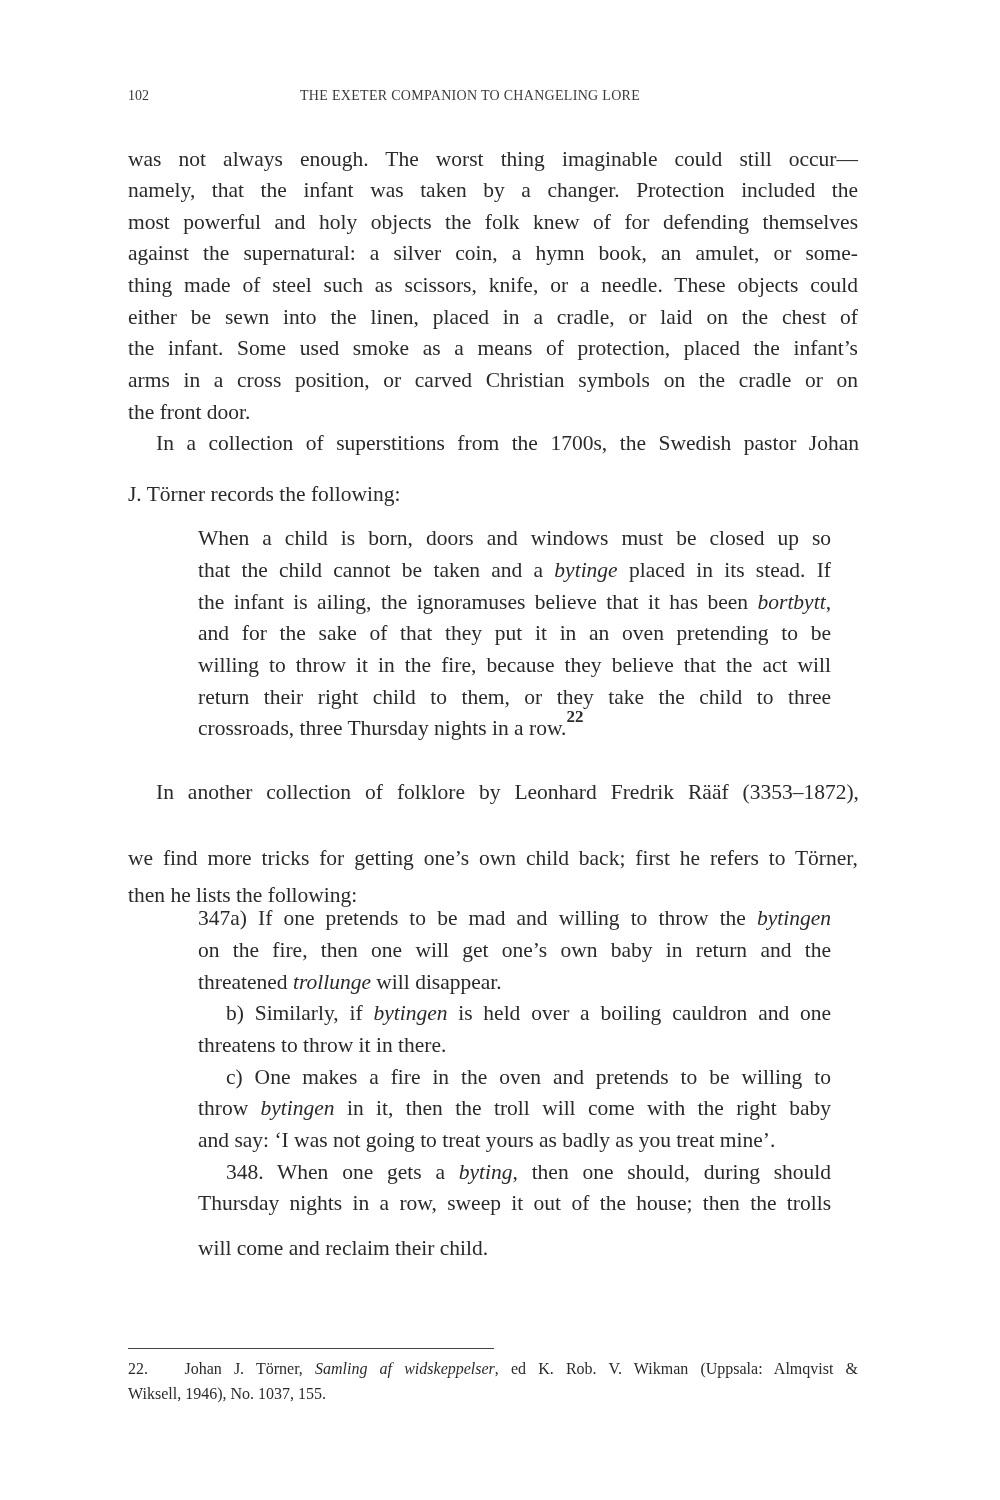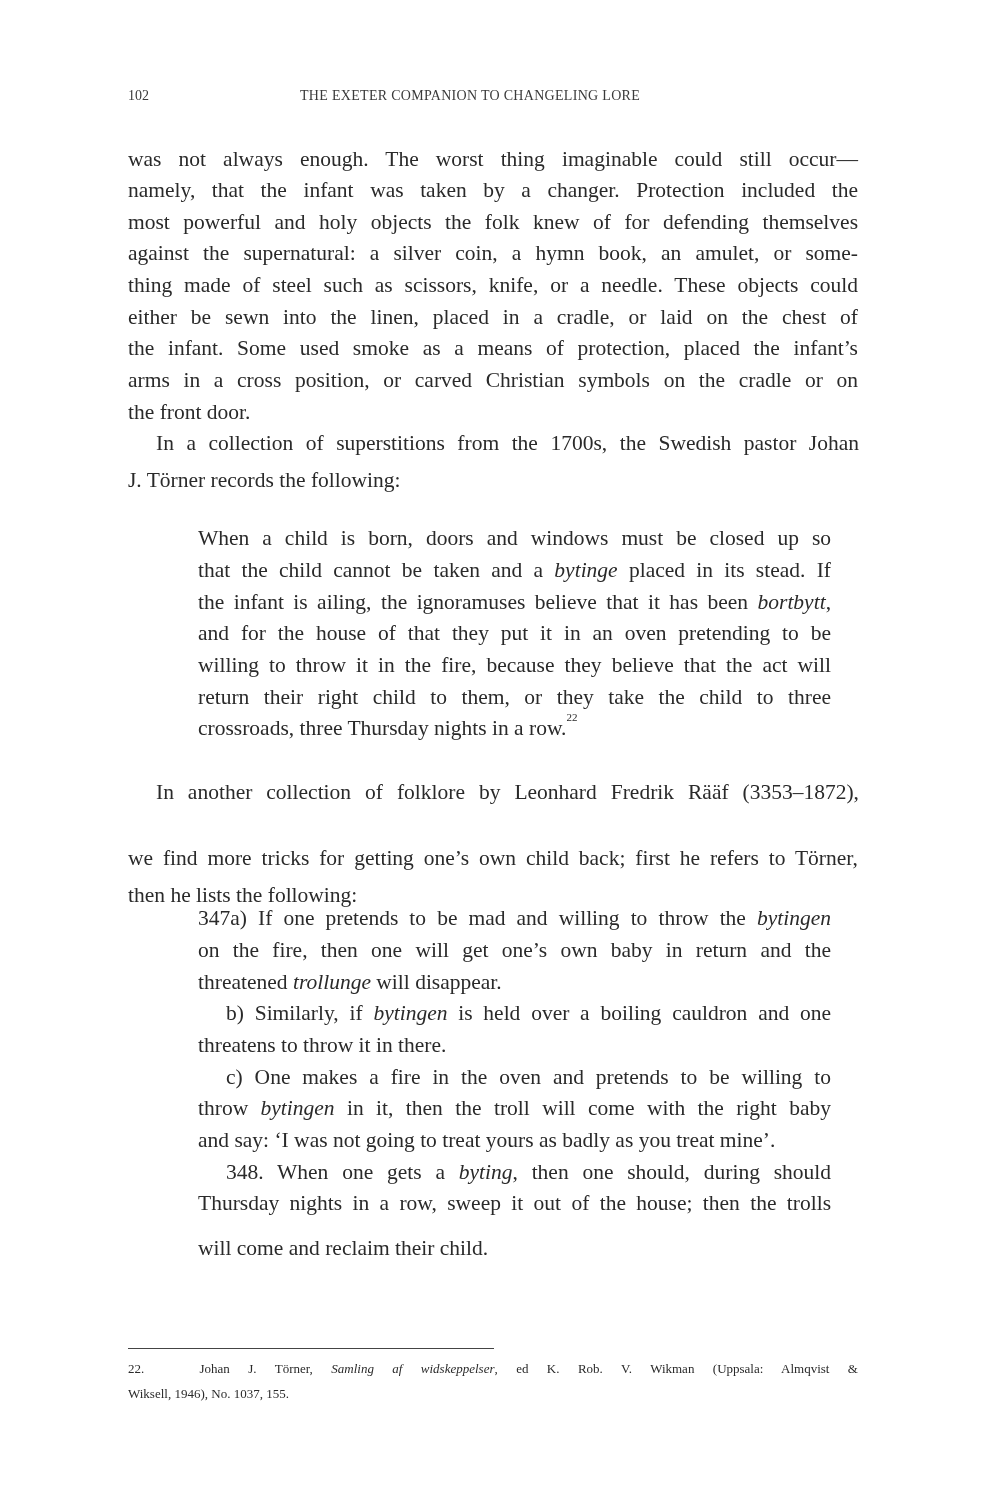--- a/index.html
+++ b/index.html
@@ -7,23 +7,23 @@
          font-family:"Liberation Serif","DejaVu Serif",serif; }
   .running-head { position:absolute; top:88px; left:128px; width:730px; height:20px; font-size:14px; color:#3a3a3a;text-decoration:underline; }
   .page-number { position:absolute; left:0; top:0; }
   .running-title { position:absolute; left:172px; top:0; letter-spacing:0.3px; }
   .line { position:absolute; height:32px; font-size:21.5px; line-height:32px; white-space:nowrap; text-align:justify; text-align-last:justify; }
   .line.last { text-align-last:left; }
   .body-line { left:128px; width:730px; }
   .indent { left:156px; width:703px; }
   .quote-line { left:198px; width:633px; }
   .quote-indent { left:226px; width:605px; }
-  sup { font-size:11px; vertical-align:top; line-height:14px; position:relative; top:-2px; }
+  sup { font-size:17px; vertical-align:top; line-height:14px; position:relative; top:-2px;font-weight:bold; }
   .rule { position:absolute; left:128px; top:1348px; width:366px; height:1px; background:#444; }
-  .fn-line { position:absolute; left:128px; width:730px; font-size:13px; line-height:25px; white-space:nowrap; text-align:justify; text-align-last:justify; }
+  .fn-line { position:absolute; left:128px; width:730px; font-size:16px; line-height:25px; white-space:nowrap; text-align:justify; text-align-last:justify; }
   .fn-line.last { text-align-last:left; }
   i { font-style:italic;margin-top:40px; }
 </style>
 </head>
 <body>
 
 <div class="running-head">
   <span class="page-number">102</span>
   <span class="running-title">THE EXETER COMPANION TO CHANGELING LORE</span>
 </div>
@@ -35,28 +35,28 @@
   <div class="line body-line" style="top:237px">against the supernatural: a silver coin, a hymn book, an amulet, or some-</div>
   <div class="line body-line" style="top:269px">thing made of steel such as scissors, knife, or a needle. These objects could</div>
   <div class="line body-line" style="top:301px">either be sewn into the linen, placed in a cradle, or laid on the chest of</div>
   <div class="line body-line" style="top:332px">the infant. Some used smoke as a means of protection, placed the infant’s</div>
   <div class="line body-line" style="top:364px">arms in a cross position, or carved Christian symbols on the cradle or on</div>
   <div class="line body-line last" style="top:396px">the front door.</div>
 </div>
 
 <div>
   <div class="line indent" style="top:427px">In a collection of superstitions from the 1700s, the Swedish pastor Johan</div>
-  <div class="line body-line last" style="top:464px">J. Törner records the following:</div>
+  <div class="line body-line last" style="top:478px">J. Törner records the following:</div>
 </div>
 
 <div>
   <div class="line quote-line" style="top:522px">When a child is born, doors and windows must be closed up so</div>
   <div class="line quote-line" style="top:554px"><span>that the child cannot be taken and a </span><i>bytinge</i><span> placed in its stead. If</span></div>
   <div class="line quote-line" style="top:586px"><span>the infant is ailing, the ignoramuses believe that it has been </span><i>bortbytt</i><span>,</span></div>
-  <div class="line quote-line" style="top:617px">and for the house of that they put it in an oven pretending to be</div>
+  <div class="line quote-line" style="top:617px">and for the sake of that they put it in an oven pretending to be</div>
   <div class="line quote-line" style="top:649px">willing to throw it in the fire, because they believe that the act will</div>
   <div class="line quote-line" style="top:681px">return their right child to them, or they take the child to three</div>
   <div class="line quote-line last" style="top:712px"><span>crossroads, three Thursday nights in a row.</span><sup>22</sup></div>
 </div>
 
 <div>
   <div class="line indent" style="top:776px">In another collection of folklore by Leonhard Fredrik Rääf (3353–1872),</div>
   <div class="line body-line" style="top:842px">we find more tricks for getting one’s own child back; first he refers to Törner,</div>
   <div class="line body-line last" style="top:879px">then he lists the following:</div>
 </div>

